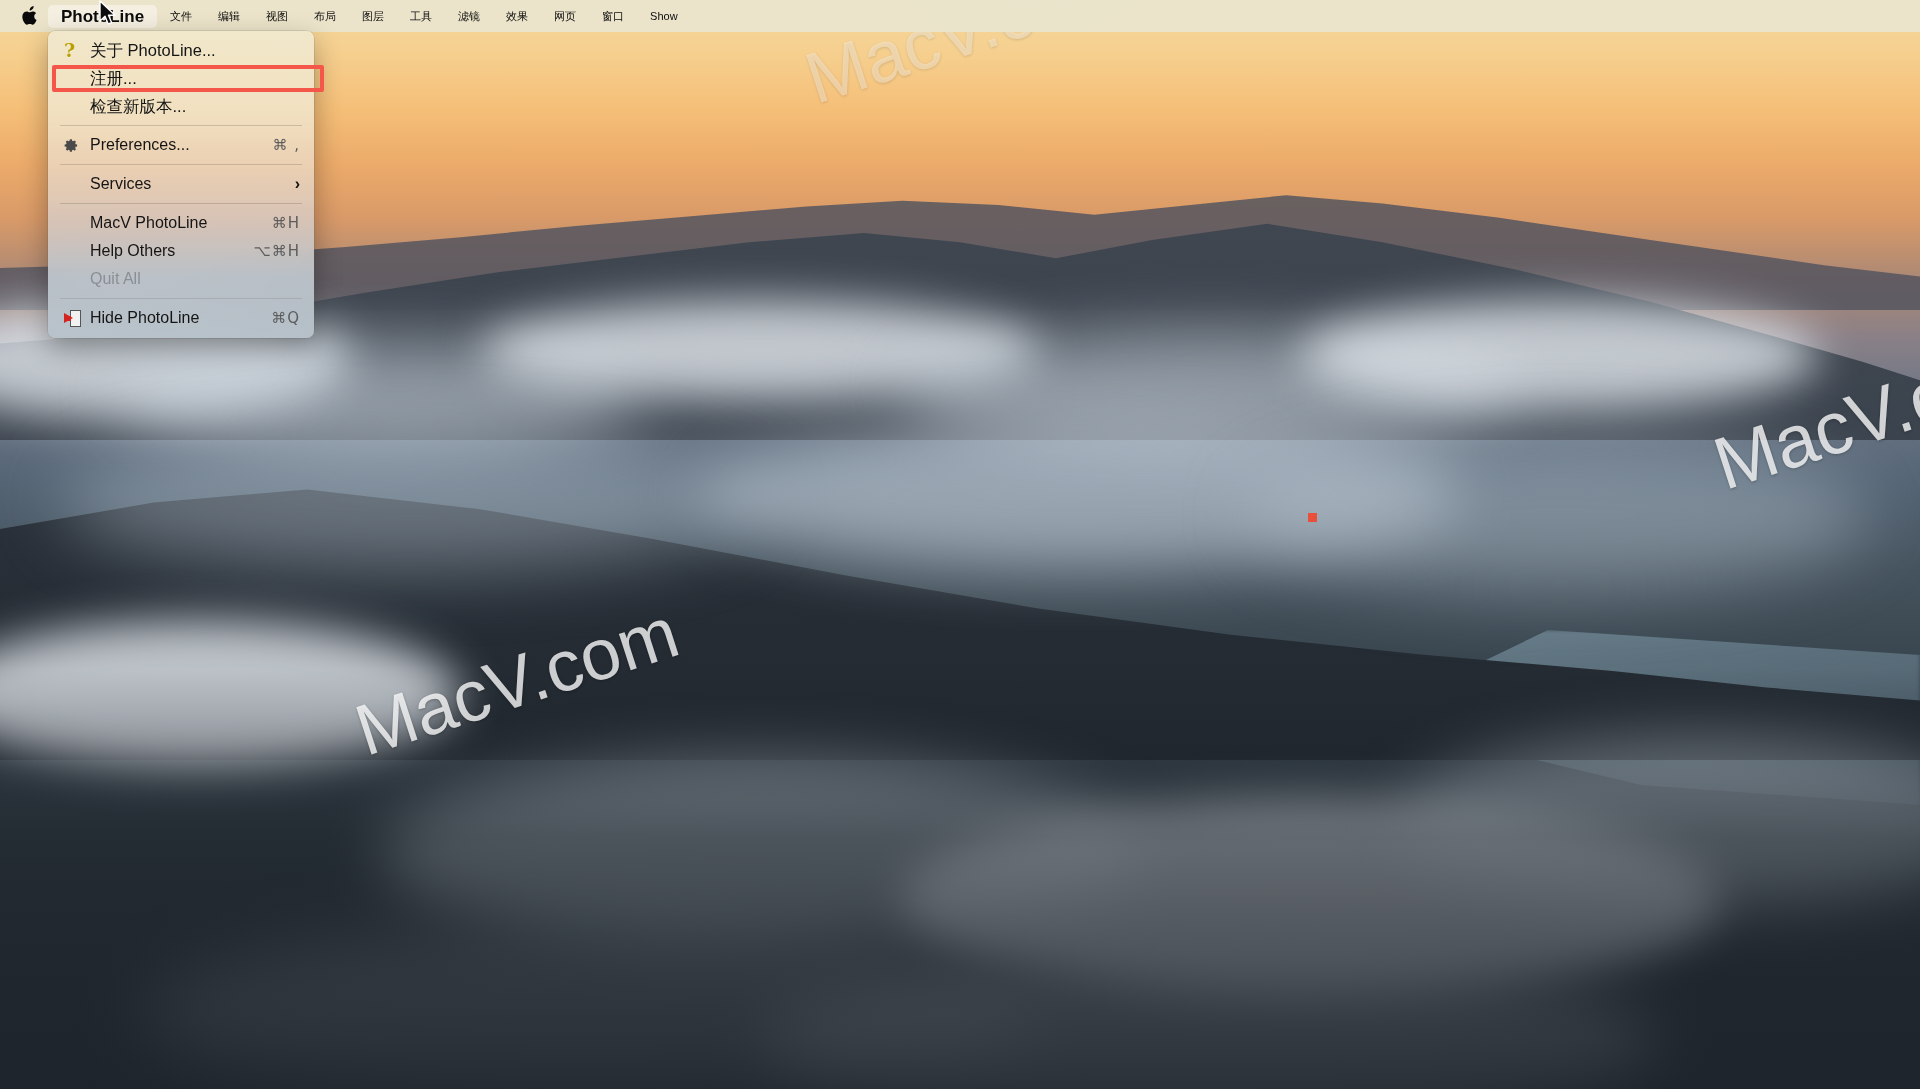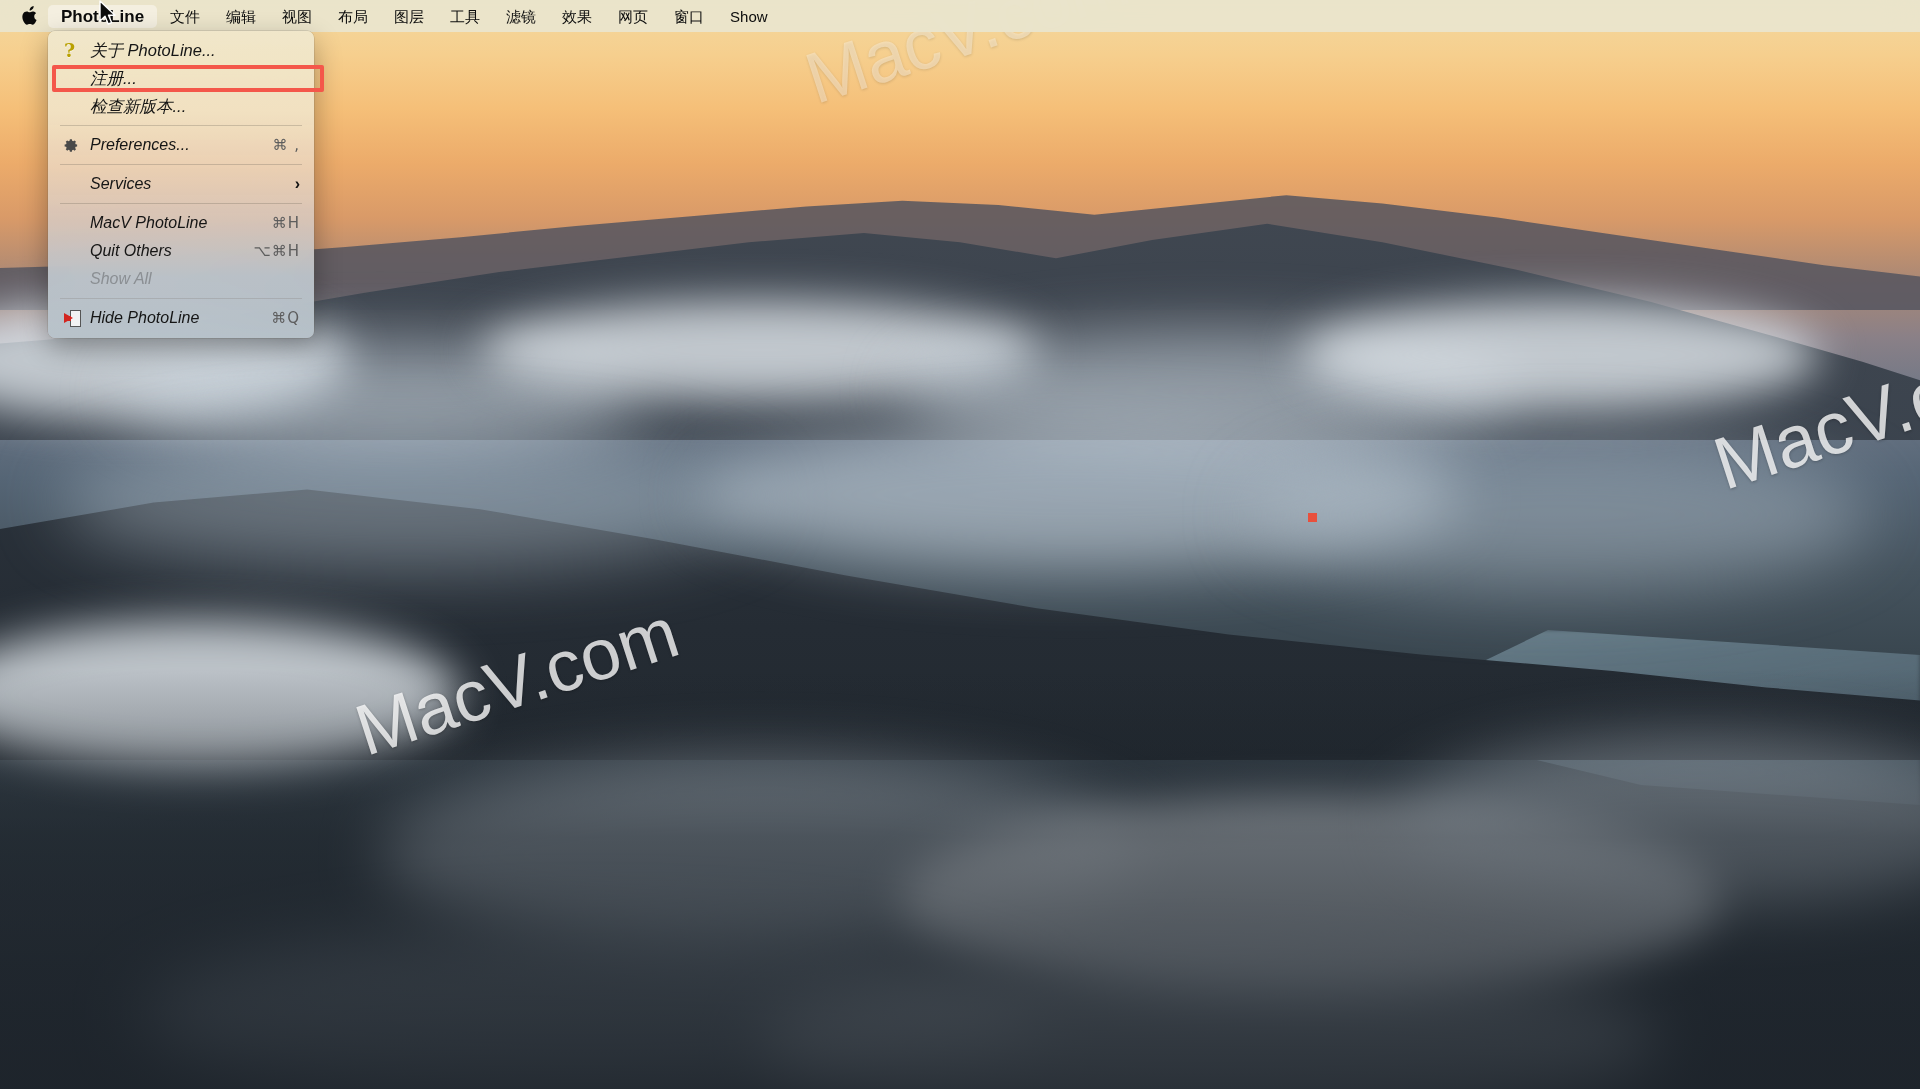--- a/index.html
+++ b/index.html
@@ -143,21 +143,21 @@
     cursor: default;
   }
   .apple-logo svg { display: block; }
   .mb-item {
     padding: 3px 13px;
     border-radius: 5px;
     line-height: 1;
     white-space: nowrap;
     cursor: default;
     color: #0c0c0c;
-    font-size: 15px;
+    font-size: 11px;
   }
   .mb-item.app-name {
     font-weight: 700;
     background: rgba(255,255,255,.42);
     font-size: 17px;
   }
 
   
   .menu-panel {
     position: absolute;
@@ -193,21 +193,20 @@
     display: flex;
     align-items: center;
     justify-content: flex-start;
     flex: 0 0 26px;
   }
   .mi-icon.blank { }
   .mi-label {
     flex: 1 1 auto;
     font-size: 16px;
     line-height: 1;
-    font-style: italic;
   }
   .mi-label.cn { font-size: 16.5px; }
   .mi.disabled .mi-label { color: #8b8f93; }
   .mi-short {
     margin-left: 16px;
     color: #5d5d5d;
     font-size: 15px;
     letter-spacing: 1px;
     font-family: "DejaVu Sans", sans-serif;
   }
@@ -394,27 +393,27 @@
     <div class="mi-sep"></div>
 
     <div class="mi">
       <span class="mi-icon blank"></span>
       <span class="mi-label">MacV PhotoLine</span>
       <span class="mi-short">⌘H</span>
     </div>
 
     <div class="mi">
       <span class="mi-icon blank"></span>
-      <span class="mi-label">Quit Others</span>
+      <span class="mi-label">Help Others</span>
       <span class="mi-short">⌥⌘H</span>
     </div>
 
     <div class="mi disabled">
       <span class="mi-icon blank"></span>
-      <span class="mi-label">Show All</span>
+      <span class="mi-label">Quit All</span>
     </div>
 
     <div class="mi-sep light"></div>
 
     <div class="mi">
       <span class="mi-icon">
         <span class="quit-icon">
           <span class="quit-door"></span>
           <span class="quit-arrow-tail"></span>
           <span class="quit-arrow"></span>

